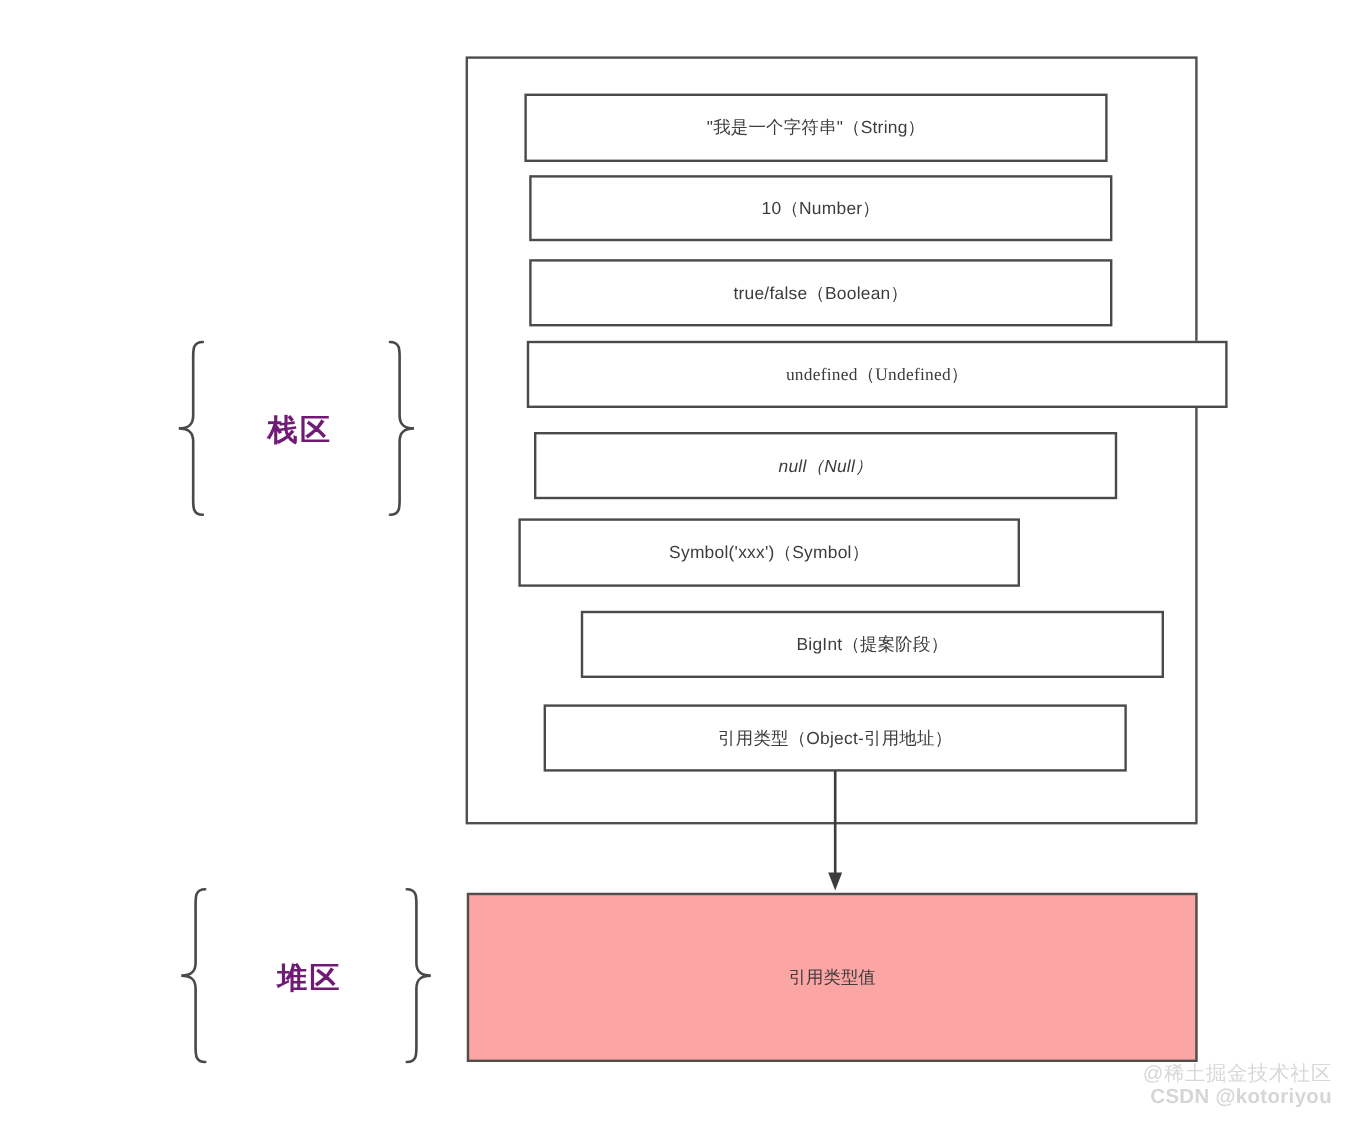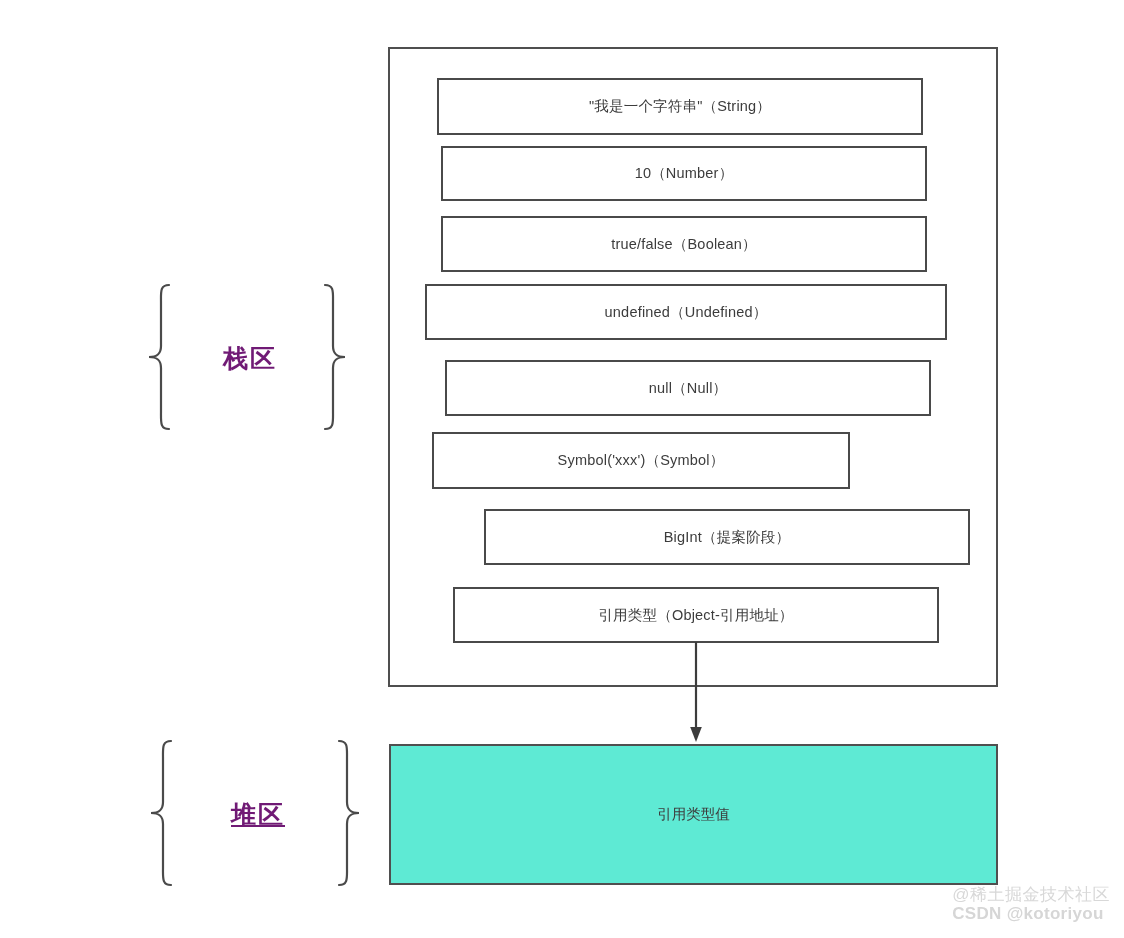--- a/index.html
+++ b/index.html
@@ -63,40 +63,41 @@
     font-size: 14.5px;
     color: #3c3c3c;
     white-space: nowrap;
     letter-spacing: 0.2px;
   }
 
   
   .heap-box {
     position: absolute;
     border: 2px solid #4f4f4f;
-    background: #5eead4;
+    background: #fca5a5;
     box-sizing: border-box;
     display: flex;
     align-items: center;
     justify-content: center;
   }
   .heap-box .val-text {
     font-size: 14.5px;
     color: #3c3c3c;
     white-space: nowrap;
   }
 
   
   .arrow {
     position: absolute;
   }
 
   
   .watermark {
     position: absolute;
+    text-align: right;
     line-height: 1.15;
     user-select: none;
     pointer-events: none;
   }
   .watermark .wm-line1 {
     display: block;
     font-size: 17px;
     color: #d8d8d8;
     letter-spacing: 0.5px;
   }
@@ -134,25 +135,25 @@
   </div>
 
   <div class="val-box" style="left:441px; top:146px; width:486px; height:55px;justify-content:center;">
     <span class="val-text">10（Number）</span>
   </div>
 
   <div class="val-box" style="left:441px; top:216px; width:486px; height:56px;">
     <span class="val-text">true/false（Boolean）</span>
   </div>
 
-  <div class="val-box" style="left:425px; top:284px; width:522px; height:56px;">
+  <div class="val-box" style="left:439px; top:284px; width:584px; height:56px;font-family:Liberation Serif, serif;">
     <span class="val-text">undefined（Undefined）</span>
   </div>
 
-  <div class="val-box" style="left:445px; top:360px; width:486px; height:56px;">
+  <div class="val-box" style="left:445px; top:360px; width:486px; height:56px;font-style:italic;">
     <span class="val-text">null（Null）</span>
   </div>
 
   <div class="val-box" style="left:432px; top:432px; width:418px; height:57px;">
     <span class="val-text">Symbol('xxx')（Symbol）</span>
   </div>
 
   <div class="val-box" style="left:453px; top:509px; width:486px; height:56px;margin-left:31px;">
     <span class="val-text">BigInt（提案阶段）</span>
   </div>
@@ -167,21 +168,21 @@
       <polygon points="10,100 4.2,85 15.8,85" fill="#3c3c3c"></polygon>
     </svg>
   </div>
 
   <div class="brace" style="left:148px; top:738px; width:26px; height:150px;">
     <svg width="26" height="150" viewBox="0 0 26 150">
       <path d="M23 3 C14 3 15 10 15 20 L15 64 C15 72 11 75 3 75 C11 75 15 78 15 86 L15 130 C15 140 14 147 23 147" fill="none" stroke="#4a4a4a" stroke-width="2.2" stroke-linecap="round"></path>
     </svg>
   </div>
 
-  <div class="region-label" style="left:188px; top:798px; width:140px;text-decoration:underline;">堆区</div>
+  <div class="region-label" style="left:188px; top:798px; width:140px;">堆区</div>
 
   <div class="brace" style="left:336px; top:738px; width:26px; height:150px;">
     <svg width="26" height="150" viewBox="0 0 26 150">
       <path d="M3 3 C12 3 11 10 11 20 L11 64 C11 72 15 75 23 75 C15 75 11 78 11 86 L11 130 C11 140 12 147 3 147" fill="none" stroke="#4a4a4a" stroke-width="2.2" stroke-linecap="round"></path>
     </svg>
   </div>
 
   <div class="heap-box" style="left:389px; top:744px; width:609px; height:141px;">
     <span class="val-text">引用类型值</span>
   </div>

